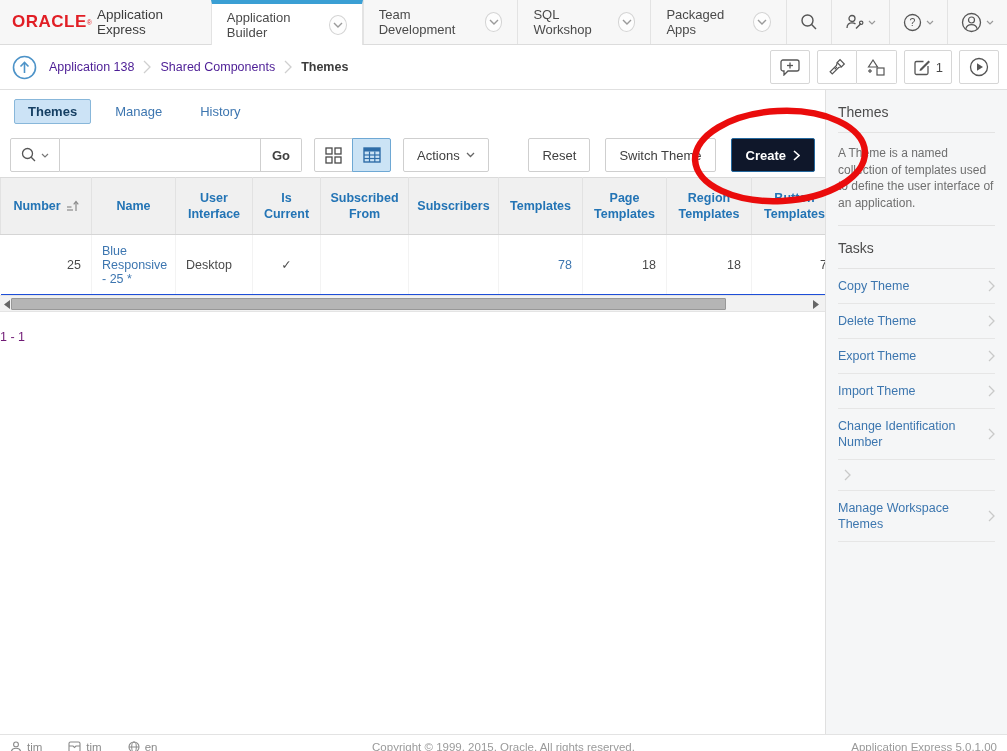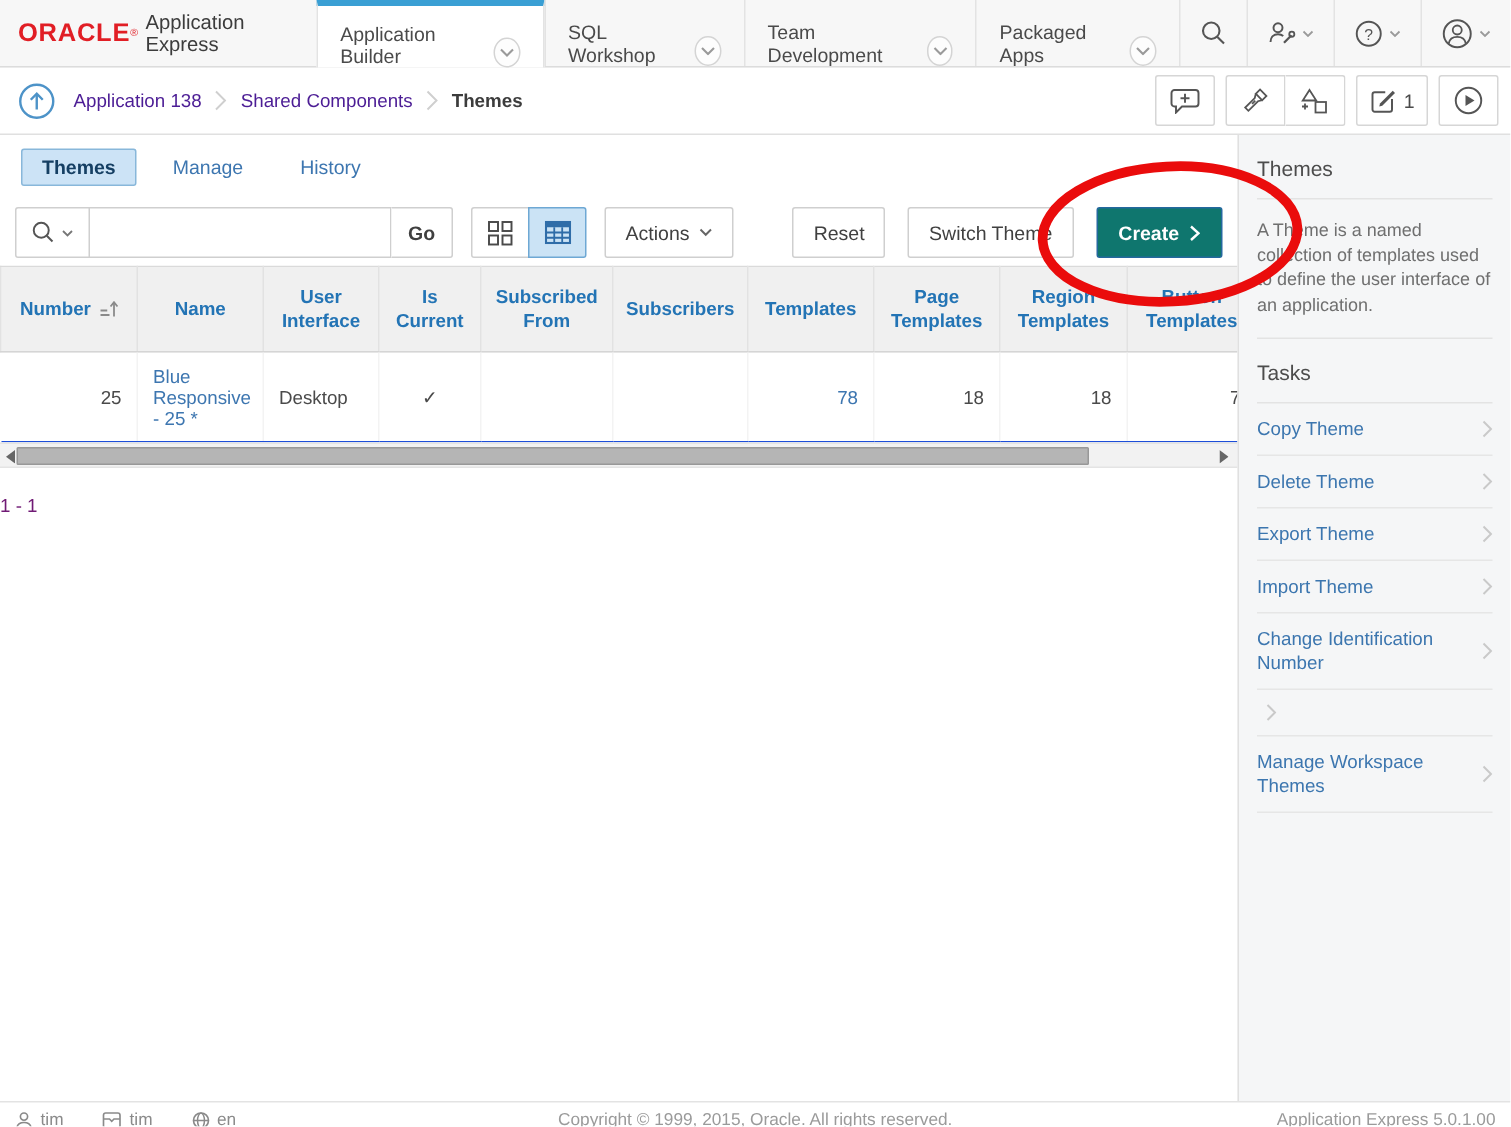--- a/index.html
+++ b/index.html
@@ -20,21 +20,21 @@
   .brand {
     width:237px; display:flex; align-items:center; padding-left:12px;
     background:#f7f7f7;
   }
   .brand .oracle {
     color:#e11e25; font-weight:bold; font-size:17px; letter-spacing:.5px;
   }
   .brand .reg { color:#e11e25; font-size:7px; vertical-align:top; margin-right:5px; }
   .brand .product { color:#3c3c3c; font-size:13.5px; }
   .nav-tab {
-    display:flex; align-items:flex-end; gap:8px; padding:0 15px;
+    display:flex; align-items:center; gap:8px; padding:0 15px;
     border-left:1px solid #e3e3e3; color:#4a4a4a; font-size:13px;
     cursor:pointer; position:relative;
   }
   .nav-tab.active {
     background:#ffffff; border-top:4px solid #3a9fd4;
     border-right:1px solid #e3e3e3; margin-bottom:-1px;
   }
   .chev-circle {
     width:20px; height:20px; border-radius:50%;
     border:1px solid #d4d4d4; background:#fdfdfd;
@@ -104,21 +104,21 @@
     font-family:"Liberation Sans", sans-serif;
   }
   .go-btn { font-weight:bold; border-radius:0 2px 2px 0; border-left:none; padding:0 11px; }
   .view-toggle { margin-left:12px; display:flex; }
   .vbtn { width:39px; padding:0; border-radius:2px 0 0 2px; }
   .vbtn + .vbtn { border-radius:0 2px 2px 0; margin-left:-1px; }
   .vbtn.active { background:#cbe3f5; border:1px solid #6ea8d4; z-index:1; }
   .actions-btn { margin-left:12px; gap:6px; }
   .toolbar-right { margin-left:auto; display:flex; gap:15px; align-items:center; }
   .create-btn {
-    background:#0f766e; border:1px solid #24689e; color:#fff; font-weight:bold;
+    background:#0f172a; border:1px solid #24689e; color:#fff; font-weight:bold;
     gap:7px; padding:0 14px;
   }
 
   
   .grid-wrap { width:825px; overflow:hidden; }
   table.report { border-collapse:collapse; table-layout:fixed; width:837px; }
   .report th {
     background:#f0f0f0; color:#2374b5; font-size:12.5px; font-weight:bold;
     text-align:center; vertical-align:middle; height:57px; padding:4px 8px;
     border:1px solid #e2e2e2; border-top:1px solid #dadada; border-bottom:1px solid #d5d5d5;
@@ -196,29 +196,29 @@
 
   <div class="nav-tab active">
     <span>Application Builder</span>
     <span class="chev-circle">
       <svg width="10" height="6" viewBox="0 0 10 6">
           <polyline points="1,1 5,5 9,1" fill="none" stroke="#9a9a9a" stroke-width="1.4"></polyline>
         </svg>
     </span>
   </div>
   <div class="nav-tab">
-    <span>SQL Workshop</span>
+    <span>Team Development</span>
     <span class="chev-circle">
       <svg width="10" height="6" viewBox="0 0 10 6">
           <polyline points="1,1 5,5 9,1" fill="none" stroke="#9a9a9a" stroke-width="1.4"></polyline>
         </svg>
     </span>
   </div>
   <div class="nav-tab">
-    <span>Team Development</span>
+    <span>SQL Workshop</span>
     <span class="chev-circle">
       <svg width="10" height="6" viewBox="0 0 10 6">
           <polyline points="1,1 5,5 9,1" fill="none" stroke="#9a9a9a" stroke-width="1.4"></polyline>
         </svg>
     </span>
   </div>
   <div class="nav-tab">
     <span>Packaged Apps</span>
     <span class="chev-circle">
       <svg width="10" height="6" viewBox="0 0 10 6">

